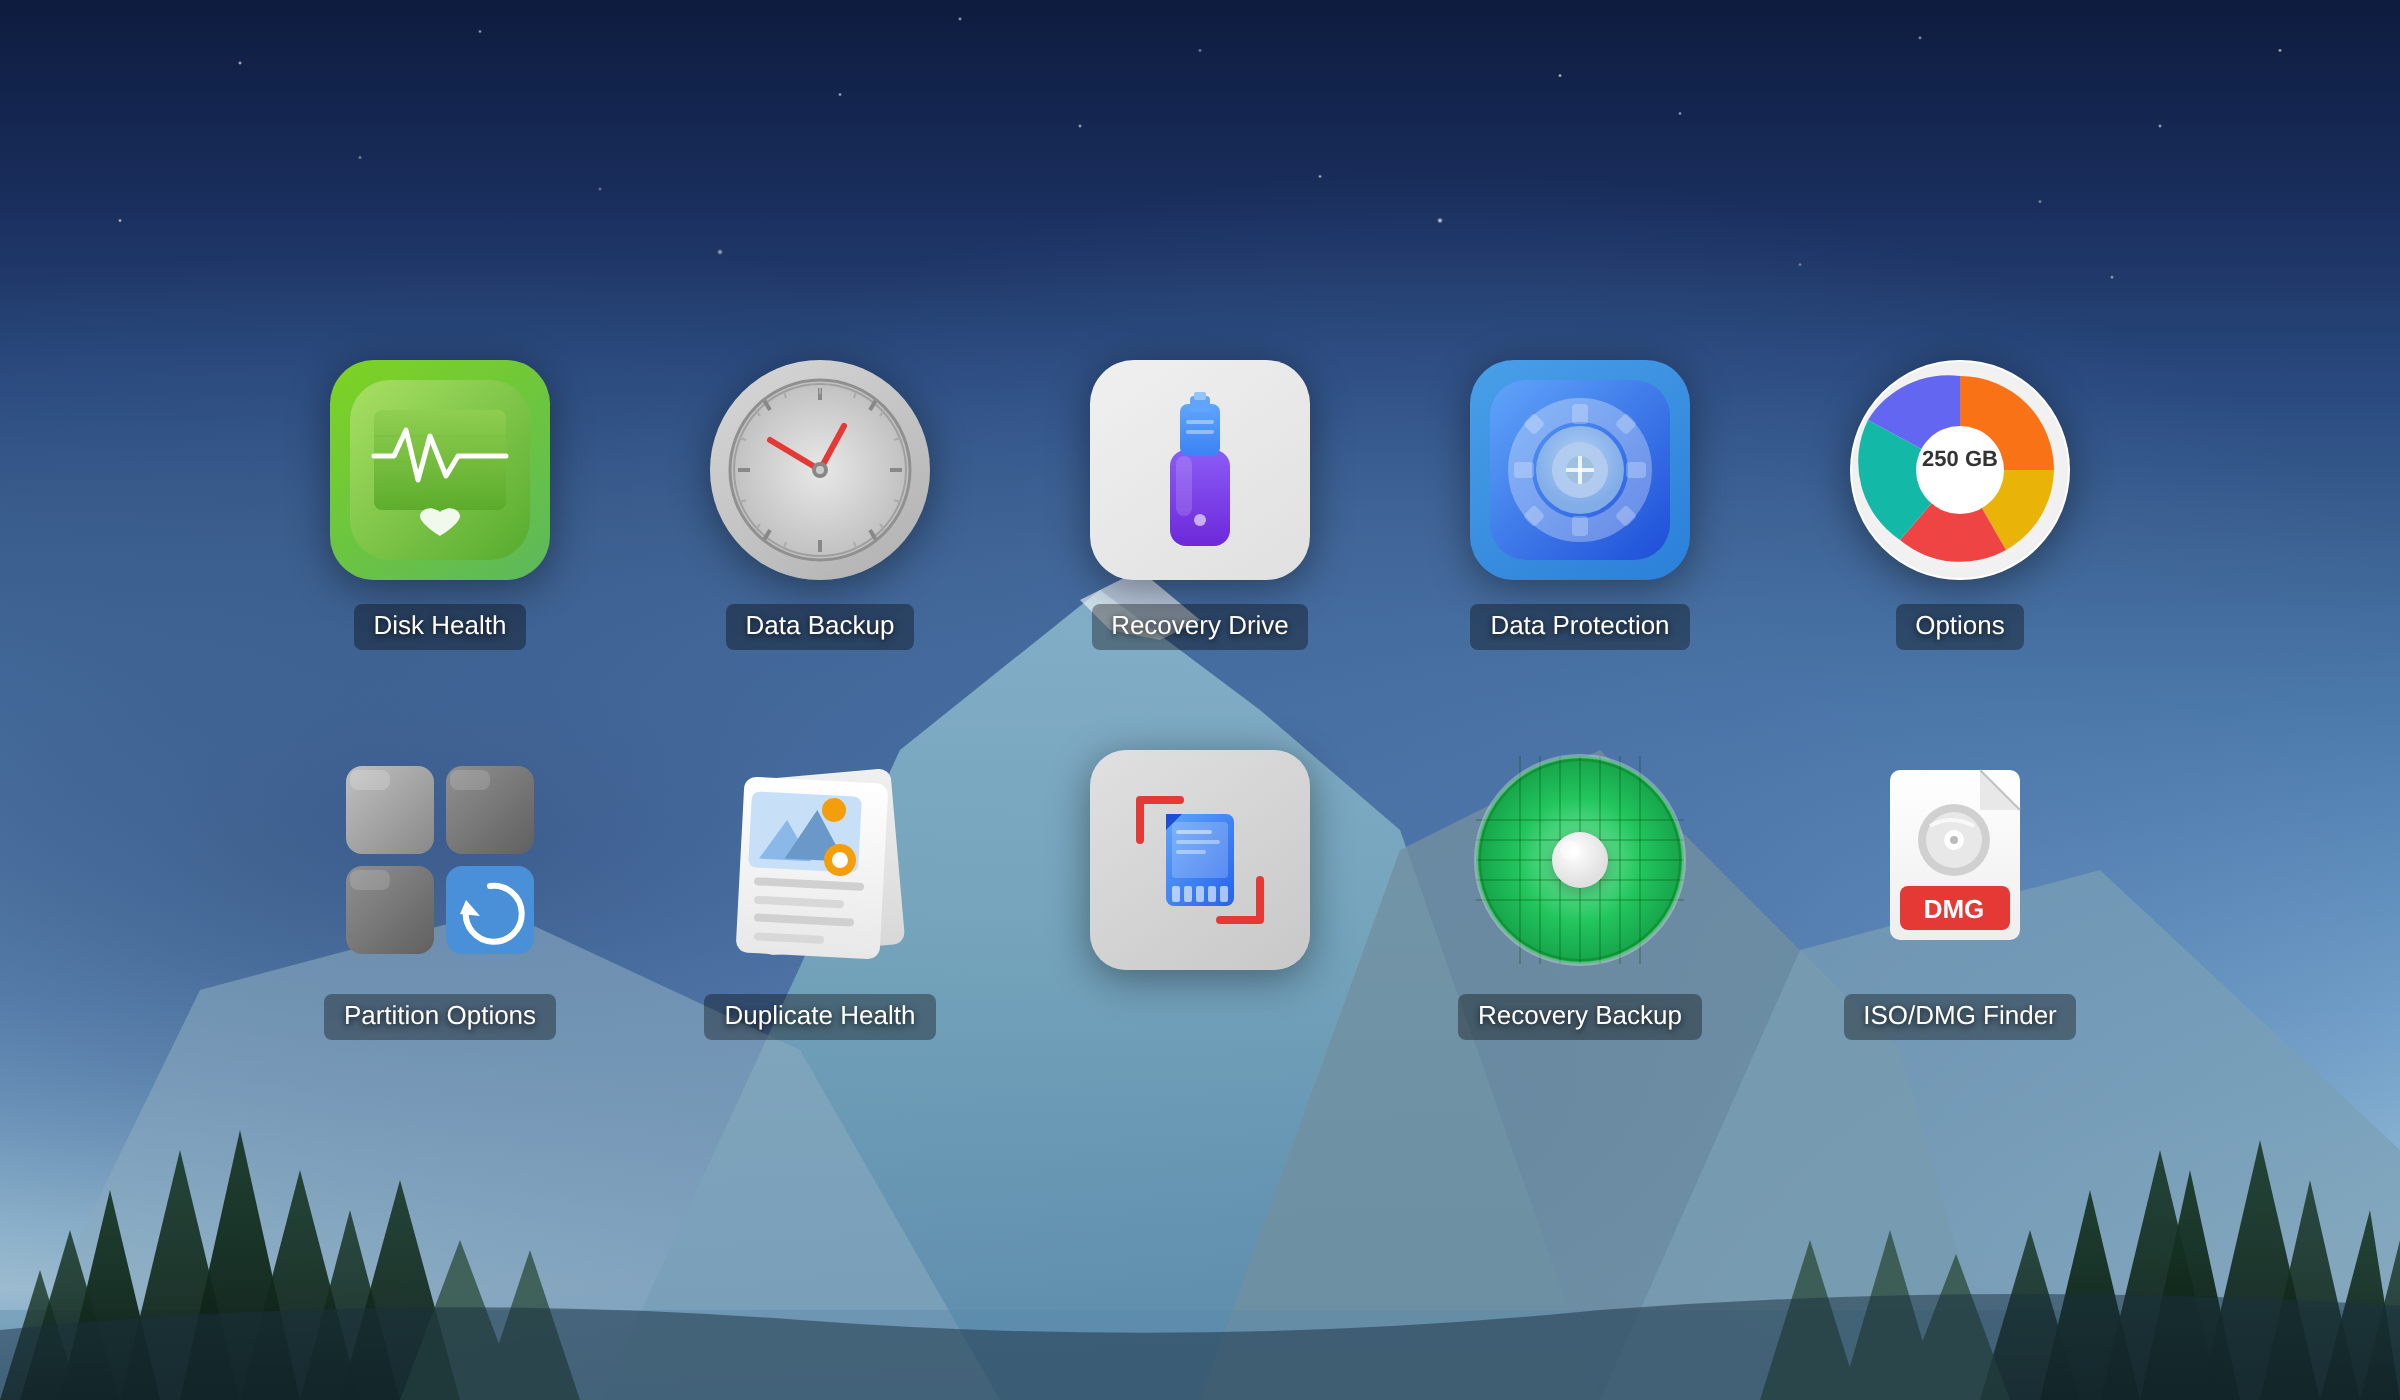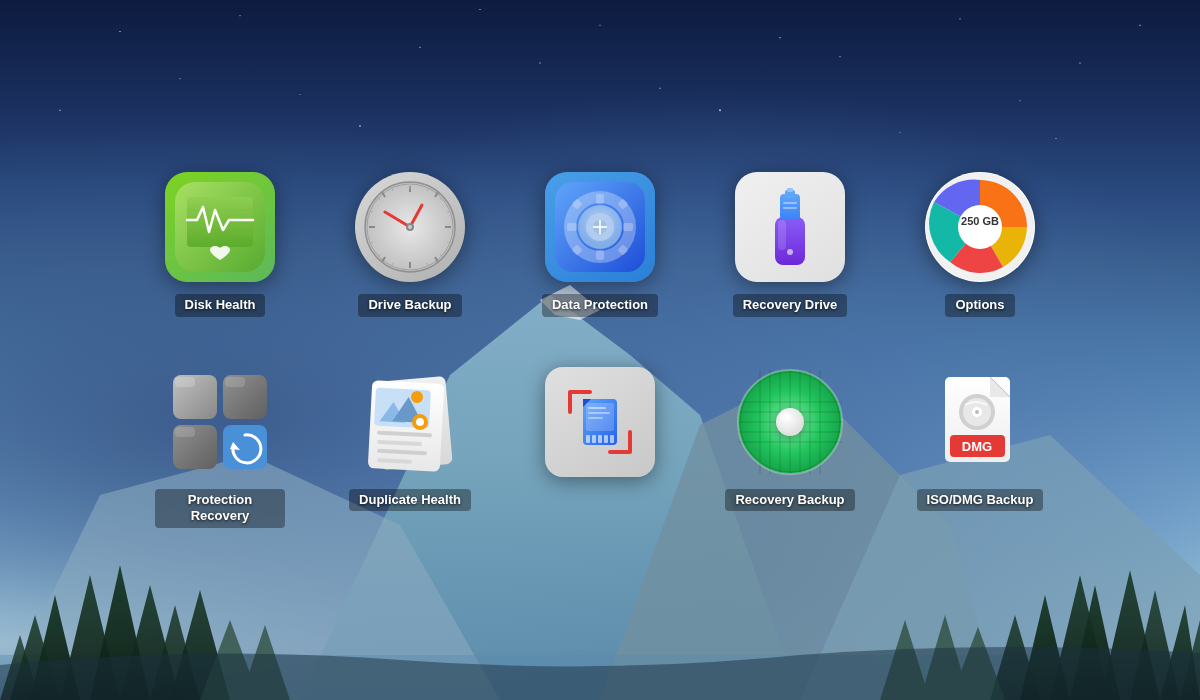--- a/index.html
+++ b/index.html
@@ -103,21 +103,21 @@
       align-items: center;
       justify-content: center;
       flex-shrink: 0;
       position: relative;
       overflow: hidden;
     }
 
     .app-label {
       color: white;
       font-size: 13px;
-      font-weight: 700;
+      font-weight: 400;
       text-align: center;
       text-shadow: 0 1px 3px rgba(0,0,0,0.8);
       background: rgba(0,0,0,0.35);
       padding: 3px 10px;
       border-radius: 4px;
       line-height: 1.3;
     }
 
     
     .icon-disk-health {
@@ -288,21 +288,54 @@
           <line x1="50" y1="50" x2="25" y2="35" stroke="#e53935" stroke-width="3" stroke-linecap="round"></line>
 
           <line x1="50" y1="50" x2="62" y2="28" stroke="#e53935" stroke-width="3" stroke-linecap="round"></line>
 
           <circle cx="50" cy="50" r="4" fill="#888"></circle>
           <circle cx="50" cy="50" r="2" fill="#ccc"></circle>
 
           <circle cx="50" cy="50" r="45" fill="none" stroke="#909090" stroke-width="1.5"></circle>
         </svg>
       </div>
-      <span class="app-label">Drive Backup</span>
+      <span class="app-label">Data Backup</span>
+    </div>
+
+    <div class="app-item">
+      <div class="app-icon icon-recovery-drive">
+        <svg width="90" height="90" viewBox="0 0 90 90">
+          <defs>
+            <linearGradient id="usbBody" x1="0" y1="0" x2="0" y2="1">
+              <stop offset="0%" stop-color="#8b5cf6"></stop>
+              <stop offset="100%" stop-color="#6d28d9"></stop>
+            </linearGradient>
+            <linearGradient id="usbTop" x1="0" y1="0" x2="0" y2="1">
+              <stop offset="0%" stop-color="#60a5fa"></stop>
+              <stop offset="100%" stop-color="#3b82f6"></stop>
+            </linearGradient>
+          </defs>
+
+          <rect x="30" y="35" width="30" height="48" rx="8" fill="url(#usbBody)"></rect>
+
+          <rect x="35" y="12" width="20" height="26" rx="4" fill="url(#usbTop)"></rect>
+
+          <rect x="40" y="8" width="10" height="8" rx="2" fill="#60a5fa"></rect>
+
+          <rect x="42" y="6" width="6" height="4" rx="1" fill="#93c5fd"></rect>
+
+          <rect x="38" y="20" width="14" height="2" rx="1" fill="rgba(255,255,255,0.4)"></rect>
+          <rect x="38" y="25" width="14" height="2" rx="1" fill="rgba(255,255,255,0.4)"></rect>
+
+          <rect x="33" y="38" width="8" height="30" rx="4" fill="rgba(255,255,255,0.15)"></rect>
+
+          <circle cx="45" cy="70" r="3" fill="rgba(255,255,255,0.6)"></circle>
+        </svg>
+      </div>
+      <span class="app-label">Recovery Drive</span>
     </div>
 
     <div class="app-item">
       <div class="app-icon icon-data-protection">
         <svg width="90" height="90" viewBox="0 0 90 90">
           <defs>
             <linearGradient id="blueGrad" x1="0" y1="0" x2="1" y2="1">
               <stop offset="0%" stop-color="#60a5fa"></stop>
               <stop offset="100%" stop-color="#1d4ed8"></stop>
             </linearGradient>
@@ -334,53 +367,20 @@
           </g>
 
           <line x1="45" y1="38" x2="45" y2="52" stroke="rgba(255,255,255,0.8)" stroke-width="2"></line>
           <line x1="38" y1="45" x2="52" y2="45" stroke="rgba(255,255,255,0.8)" stroke-width="2"></line>
         </svg>
       </div>
       <span class="app-label">Data Protection</span>
     </div>
 
     <div class="app-item">
-      <div class="app-icon icon-recovery-drive">
-        <svg width="90" height="90" viewBox="0 0 90 90">
-          <defs>
-            <linearGradient id="usbBody" x1="0" y1="0" x2="0" y2="1">
-              <stop offset="0%" stop-color="#8b5cf6"></stop>
-              <stop offset="100%" stop-color="#6d28d9"></stop>
-            </linearGradient>
-            <linearGradient id="usbTop" x1="0" y1="0" x2="0" y2="1">
-              <stop offset="0%" stop-color="#60a5fa"></stop>
-              <stop offset="100%" stop-color="#3b82f6"></stop>
-            </linearGradient>
-          </defs>
-
-          <rect x="30" y="35" width="30" height="48" rx="8" fill="url(#usbBody)"></rect>
-
-          <rect x="35" y="12" width="20" height="26" rx="4" fill="url(#usbTop)"></rect>
-
-          <rect x="40" y="8" width="10" height="8" rx="2" fill="#60a5fa"></rect>
-
-          <rect x="42" y="6" width="6" height="4" rx="1" fill="#93c5fd"></rect>
-
-          <rect x="38" y="20" width="14" height="2" rx="1" fill="rgba(255,255,255,0.4)"></rect>
-          <rect x="38" y="25" width="14" height="2" rx="1" fill="rgba(255,255,255,0.4)"></rect>
-
-          <rect x="33" y="38" width="8" height="30" rx="4" fill="rgba(255,255,255,0.15)"></rect>
-
-          <circle cx="45" cy="70" r="3" fill="rgba(255,255,255,0.6)"></circle>
-        </svg>
-      </div>
-      <span class="app-label">Recovery Drive</span>
-    </div>
-
-    <div class="app-item">
       <div class="app-icon" style="border-radius:50%; background:white; box-shadow:0 4px 20px rgba(0,0,0,0.4);">
         <svg width="110" height="110" viewBox="0 0 110 110">
           <defs>
             <radialGradient id="cleanupBg" cx="50%" cy="50%" r="50%">
               <stop offset="0%" stop-color="#fff"></stop>
               <stop offset="100%" stop-color="#f0f0f0"></stop>
             </radialGradient>
           </defs>
           <circle cx="55" cy="55" r="54" fill="url(#cleanupBg)"></circle>
 
@@ -429,21 +429,21 @@
           <rect x="58" y="58" width="44" height="44" rx="8" fill="#4a90d9"></rect>
 
           <path d="M80,68 A14,14 0 1,1 68,80" stroke="white" stroke-width="3" fill="none" stroke-linecap="round"></path>
           <polygon points="68,75 65,82 75,83" fill="white"></polygon>
 
           <rect x="10" y="10" width="20" height="10" rx="4" fill="rgba(255,255,255,0.2)"></rect>
           <rect x="60" y="10" width="20" height="10" rx="4" fill="rgba(255,255,255,0.15)"></rect>
           <rect x="10" y="60" width="20" height="10" rx="4" fill="rgba(255,255,255,0.15)"></rect>
         </svg>
       </div>
-      <span class="app-label">Protection Recovery</span>
+      <span class="app-label">Partition Options</span>
     </div>
 
     <div class="app-item">
       <div class="app-icon" style="background:transparent; box-shadow:none; overflow:visible;">
         <svg width="110" height="110" viewBox="0 0 110 110">
           <defs>
             <linearGradient id="paperGrad" x1="0" y1="0" x2="0" y2="1">
               <stop offset="0%" stop-color="#ffffff"></stop>
               <stop offset="100%" stop-color="#e8e8e8"></stop>
             </linearGradient>
@@ -585,18 +585,18 @@
           <text x="52" y="84" text-anchor="middle" font-size="13" font-weight="bold" fill="white">DMG</text>
 
           <circle cx="52" cy="45" r="18" fill="#d0d0d0"></circle>
           <circle cx="52" cy="45" r="14" fill="#e8e8e8"></circle>
           <circle cx="52" cy="45" r="5" fill="white"></circle>
           <circle cx="52" cy="45" r="2" fill="#bbb"></circle>
 
           <path d="M40,38 Q50,32 62,38" stroke="rgba(255,255,255,0.7)" stroke-width="2" fill="none"></path>
         </svg>
       </div>
-      <span class="app-label">ISO/DMG Backup</span>
+      <span class="app-label">ISO/DMG Finder</span>
     </div>
 
   </div>
 
 </div>
 
 </body></html>

